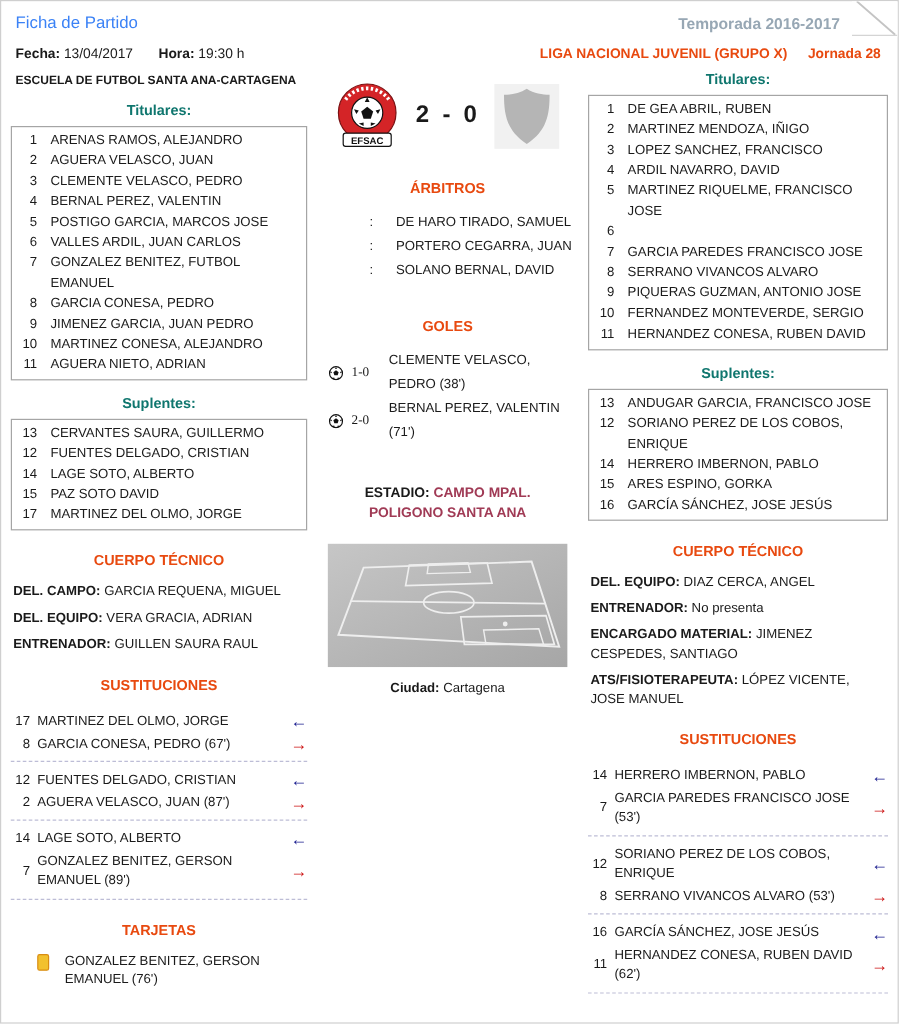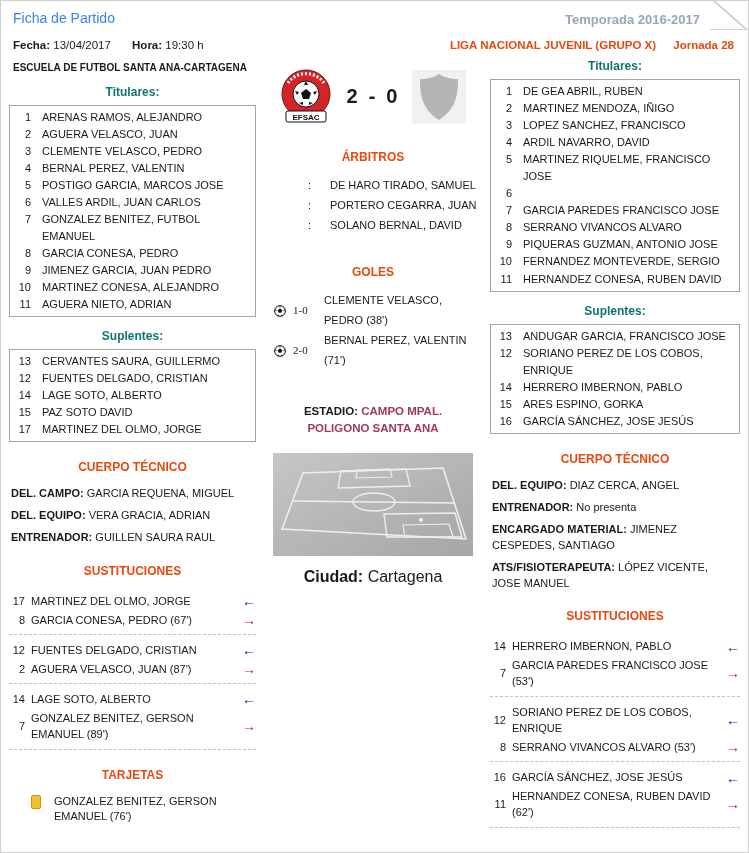--- a/index.html
+++ b/index.html
@@ -64,21 +64,21 @@
   .ref-row { display:flex; font-size:11px; line-height:1.8; margin-left:42px; }
   .ref-colon { flex:0 0 22px; }
   .goal-title { margin-top:30px; }
   .goal-row { display:flex; align-items:center; font-size:11px; line-height:1.8; margin-left:8px; gap:7px; }
   .ball { width:12px; height:12px; flex:0 0 auto; }
   .goal-score { flex:0 0 24px;font-family:Liberation Serif, serif; }
 
   .stadium { margin-top:32px; text-align:center; font-size:11.5px; font-weight:bold; line-height:1.5; padding:0 10px; }
   .stadium-name { color:#a03a55; cursor:pointer; }
   .field-fig { width:200px; height:103px; margin:16px auto 0; display:block; }
-  .city { text-align:center; font-size:16px; margin-top:12px; }
+  .city { text-align:center; font-size:11px; margin-top:12px; }
   .city b { font-weight:bold; }
 </style>
 </head>
 <body>
 
 <div class="hdr-row1">
   <span class="page-title">Ficha de Partido</span>
   <span class="season">Temporada 2016-2017</span>
 </div>
 <div class="fold">

